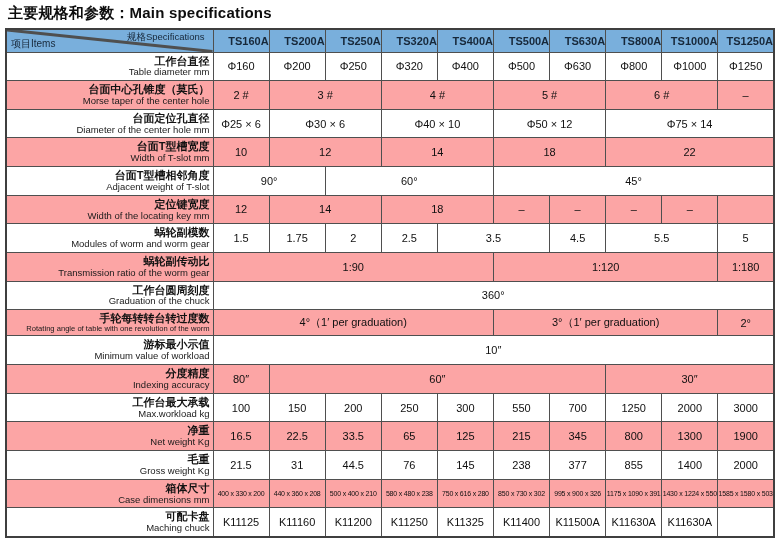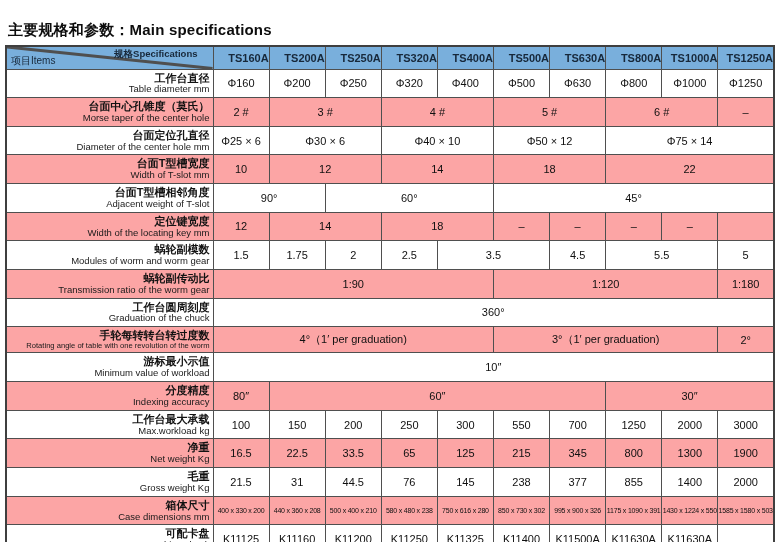--- a/index.html
+++ b/index.html
@@ -1,28 +1,28 @@
 <!DOCTYPE html>
 <html><head>
 <meta charset="utf-8">
 <style>
   html,body{margin:0;padding:0;background:#ffffff;width:780px;height:542px;overflow:hidden;
     font-family:"Liberation Sans","DejaVu Sans",sans-serif;}
   .page{padding:1px 5px 0 5px;}
-  .title{font-size:15px;font-weight:700;color:#0d0d0d;padding:20px 2px 5px 3px;letter-spacing:.2px;}
+  .title{font-size:15px;font-weight:700;color:#0d0d0d;padding:3px 2px 5px 3px;letter-spacing:.2px;}
   table.spec{width:770px;height:510px;border-collapse:collapse;table-layout:fixed;
     border:2px solid #3f3f3f;background:#fff;}
   table.spec th,table.spec td{border:1px solid #4f4f4f;padding:0;}
   
   tr.head{height:23px;}
   tr.head th{background:#79afdc;}
   th.model{font-size:11px;font-weight:700;color:#17283a;text-align:right;padding:2px 0;}
   th.corner{position:relative;overflow:hidden;}
   th.corner svg{position:absolute;left:0;top:0;width:100%;height:100%;}
-  .corner-top{position:absolute;top:1px;right:15px;font-size:9.5px;font-weight:700;color:#17283a;}
+  .corner-top{position:absolute;top:1px;right:8px;font-size:9.5px;font-weight:400;color:#17283a;}
   .corner-bottom{position:absolute;bottom:1px;left:4px;font-size:10px;font-weight:400;color:#17283a;}
   
   tbody th.rowlabel{text-align:right;vertical-align:middle;padding:1px 3px;background:#fff;}
   tbody tr.shade th.rowlabel,tbody tr.shade td{background:#fca5a5;}
   tbody tr.plain th.rowlabel,tbody tr.plain td{background:#ffffff;}
   .lbl-zh{font-size:11px;font-weight:700;color:#121212;line-height:1.18;white-space:nowrap;}
   .lbl-en{font-size:9.5px;font-weight:400;color:#1a1a1a;line-height:1.12;white-space:nowrap;}
   .lbl-en.long{font-size:7.6px;}
   tbody td{text-align:center;vertical-align:middle;font-size:11px;color:#101010;}
   tbody tr.small td{font-size:7px;letter-spacing:-.2px;white-space:nowrap;}

